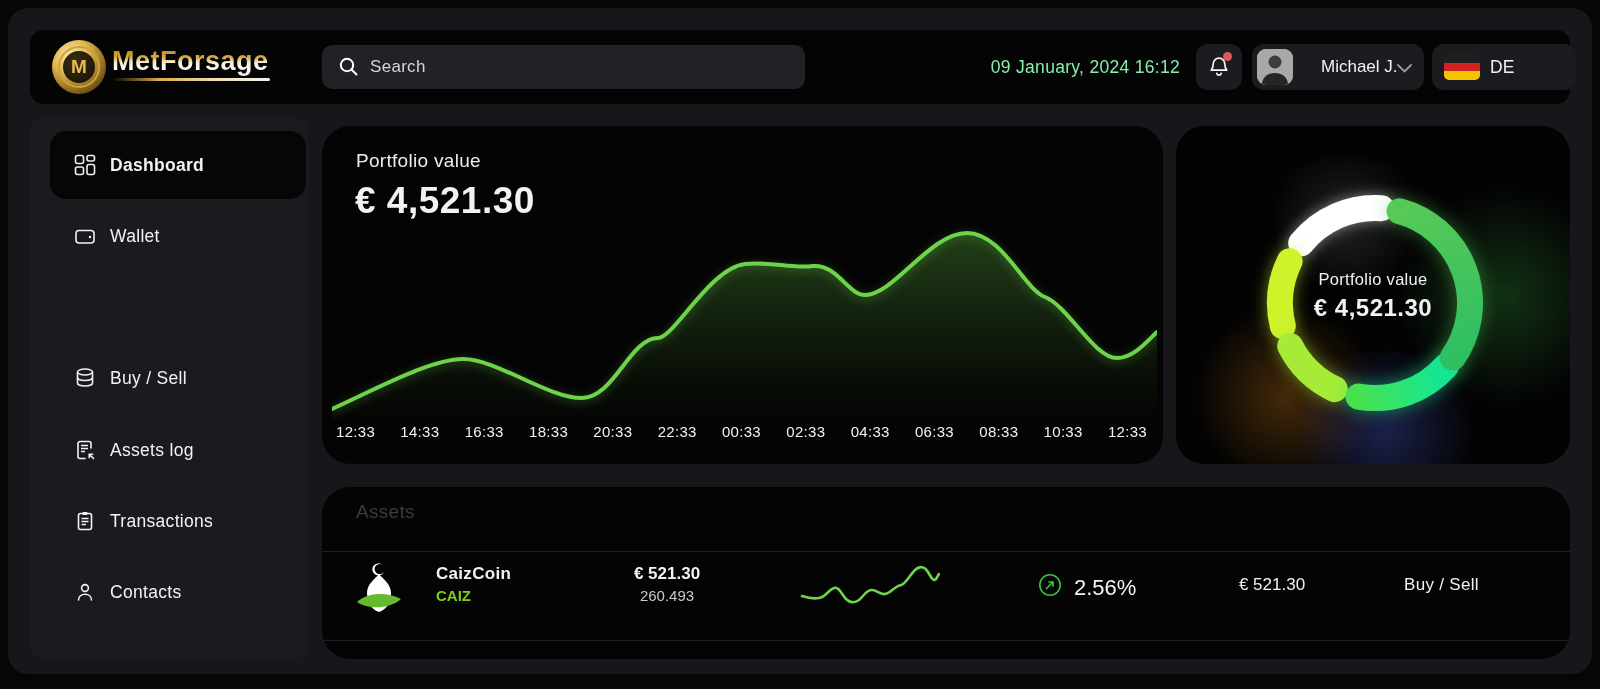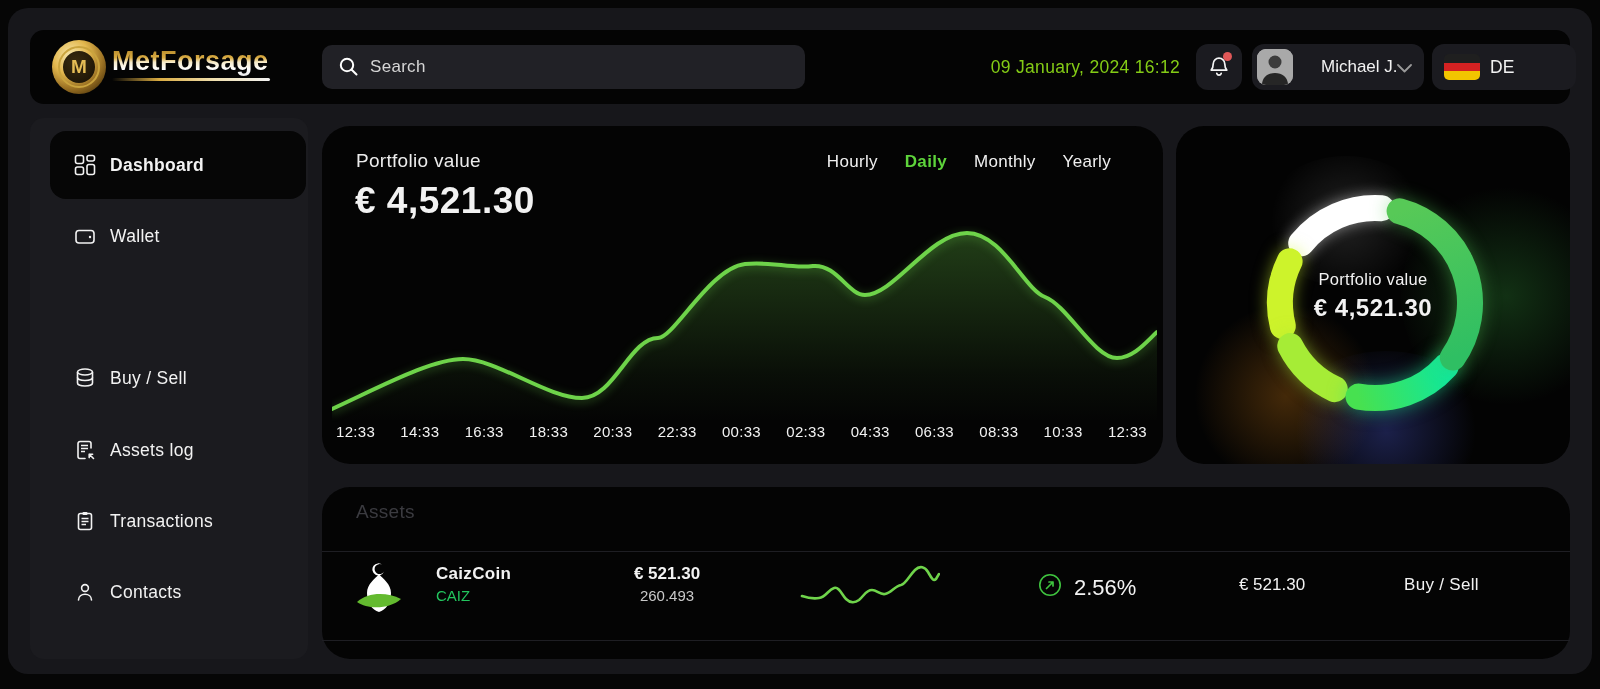--- a/index.html
+++ b/index.html
@@ -22,21 +22,21 @@
     background:linear-gradient(180deg,#a87d22 0%, #d9ab42 38%, #f5e9c8 52%, #ffffff 75%, #e6e6e6 100%);
     -webkit-background-clip:text; background-clip:text; color:transparent; }
   .brand-underline { height:3px; width:158px; margin-top:1px; border-radius:2px;
     background:linear-gradient(90deg, rgba(216,170,60,0), #d9ab42 30%, #f0e0b0 65%, rgba(255,255,255,.95)); }
   .search { position:absolute; left:292px; top:15px; width:483px; height:44px;
     background:#212126; border-radius:10px; }
   .search-icon { position:absolute; left:16px; top:11px; }
   .search-text { position:absolute; left:48px; top:0; height:44px; display:flex; align-items:center;
     font-size:17px; color:#d6d6d6; letter-spacing:.3px; }
   .hdr-date { position:absolute; right:390px; top:0; height:74px; display:flex; align-items:center;
-    font-size:17.5px; color:#84cc16; letter-spacing:.3px; }
+    font-size:17.5px; color:#86efac; letter-spacing:.3px; }
   .chip { position:absolute; top:14px; height:46px; background:#1b1b20; border-radius:12px; }
   .chip-bell { left:1166px; width:46px; }
   .bell-svg { position:absolute; left:12px; top:11px; }
   .bell-dot { position:absolute; right:10px; top:8px; width:9px; height:9px; border-radius:50%; background:#e05858; }
   .chip-user { left:1222px; width:172px; }
   .avatar { position:absolute; left:5px; top:5px; width:36px; height:36px; border-radius:9px; overflow:hidden;
     background:linear-gradient(160deg,#c6c6c6,#8d8d8d 50%,#707070); }
   .user-name { position:absolute; left:52px; top:0; height:46px; display:flex; align-items:center; font-size:17px;margin-left:17px; }
   .chevron { position:absolute; right:12px; top:20px; }
   .chip-lang { left:1402px; width:144px; }
@@ -77,21 +77,21 @@
 
   
   .assets-card { left:322px; top:487px; width:1248px; height:172px; }
   .assets-title { position:absolute; left:34px; top:14px; font-size:19px; color:#3b3b40; letter-spacing:.3px; }
   .assets-tabs { position:absolute; top:17px; right:104px; display:flex; gap:42px; }
   .assets-tab { font-size:17px; color:#e3e3e3; cursor:pointer; letter-spacing:.3px; }
   .assets-tab.active { color:#ffffff; font-weight:700; }
   .divider { position:absolute; left:0; width:1248px; height:1px; background:#1e1e23; }
   .asset-icon { position:absolute; left:34px; top:74px; }
   .asset-name { position:absolute; left:114px; top:77px; font-size:17px; font-weight:700; letter-spacing:.3px; }
-  .asset-symbol { position:absolute; left:114px; top:100px; font-size:15px; color:#22c55e; }
+  .asset-symbol { position:absolute; left:114px; top:100px; font-size:15px; color:#84cc16;font-weight:bold; }
   .asset-price { position:absolute; left:270px; top:77px; width:150px; text-align:center; font-size:17px; font-weight:700; }
   .asset-amount { position:absolute; left:270px; top:100px; width:150px; text-align:center; font-size:15px; color:#c9c9c9; }
   .asset-spark { position:absolute; left:478px; top:71px; }
   .change-icon { position:absolute; left:716px; top:86px; }
   .asset-change { position:absolute; left:752px; top:88px; font-size:22px; }
   .asset-value { position:absolute; left:890px; top:88px; width:120px; text-align:center; font-size:17px; }
   .asset-action { position:absolute; left:1082px; top:88px; font-size:17px; cursor:pointer; letter-spacing:.3px; }
 </style>
 </head>
 <body>
@@ -208,26 +208,20 @@
       <path d="M4.5 19 c0-3.6 2.9-5.8 6.5-5.8 s6.5 2.2 6.5 5.8" fill="none" stroke="#f2f2f2" stroke-width="1.6" stroke-linecap="round"></path>
     </svg>
     <span class="s-label">Contacts</span>
   </div>
 </div>
 
 <div class="card chart-card">
   <div class="pf-label">Portfolio value</div>
   <div class="pf-value">€ 4,521.30</div>
 
-  <div class="range-tabs">
-    <span class="range-tab">Hourly</span>
-    <span class="range-tab active">Daily</span>
-    <span class="range-tab">Monthly</span>
-    <span class="range-tab">Yearly</span>
-  </div>
 
   <svg class="main-chart" width="825" height="196" viewBox="0 0 825 196">
     <defs>
       <linearGradient id="areaGrad" x1="0" y1="0" x2="0" y2="1">
         <stop offset="0" stop-color="rgba(110,212,74,0.28)"></stop>
         <stop offset="0.75" stop-color="rgba(110,212,74,0.05)"></stop>
         <stop offset="1" stop-color="rgba(110,212,74,0)"></stop>
       </linearGradient>
     </defs>
     <path d="M0 183 C50 160 100 133 131 133 C165 133 215 172 250 172 C282 172 298 112 326 112 C342 112 378 42 413 38 C440 35 458 43 481 40 C505 38 516 69 533 69 C562 69 598 7 635 7 C670 7 692 63 713 71 C736 80 762 132 785 132 C802 132 816 114 825 106 L825 196 L0 196 Z" fill="url(#areaGrad)" stroke="none"></path>

